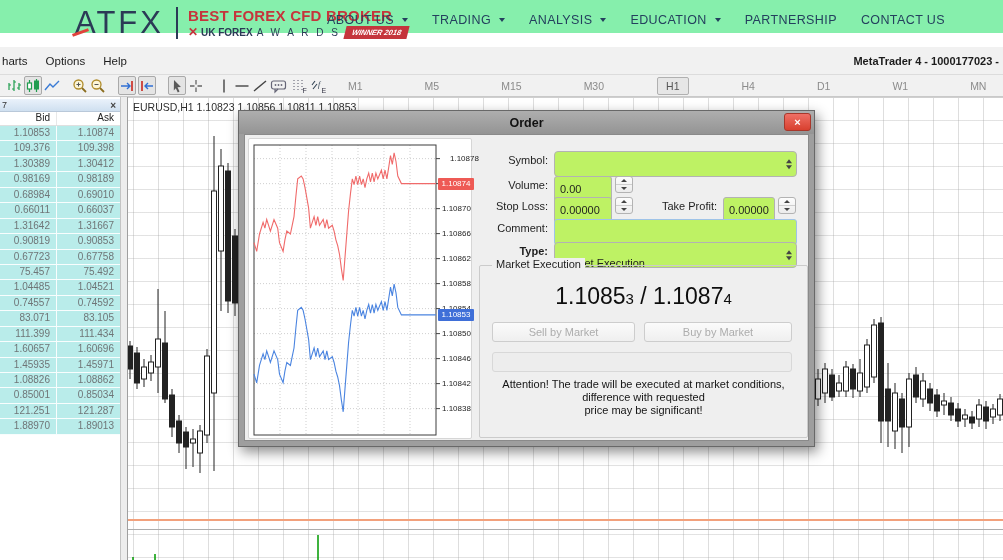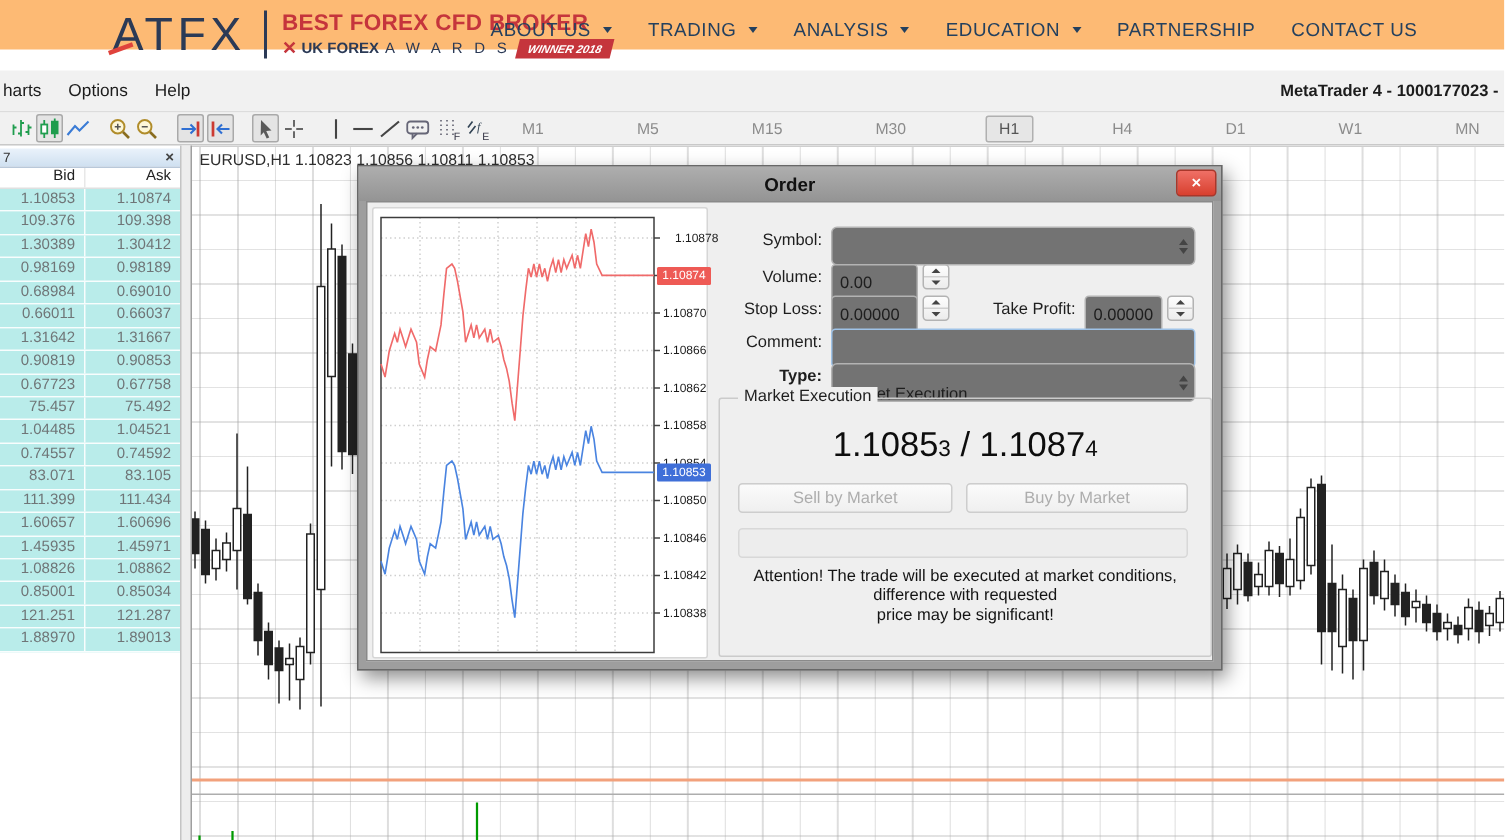--- a/index.html
+++ b/index.html
@@ -1,21 +1,21 @@
 <!DOCTYPE html>
 <html><head>
 <meta charset="utf-8">
 <style>
   * { box-sizing: border-box; margin: 0; padding: 0; }
   html,body { background:#fff; }
   #app { position:relative; width:1003px; height:560px; overflow:hidden;
          font-family:"Liberation Sans", sans-serif; background:#fff; }
 
   
-  .site-header { position:absolute; left:0; top:0; width:100%; height:33px; background:#fdba74; }
+  .site-header { position:absolute; left:0; top:0; width:100%; height:33px; background:#86efac; }
   .logo-wrap { position:absolute; left:75px; top:5px; display:flex; align-items:center; }
   .brand { position:relative; font-size:31px; letter-spacing:3px; color:#2b3a56; font-weight:400; line-height:36px;}
   .brand .a-accent { position:absolute; left:-3px; bottom:7px; width:17px; height:3px; background:#e0433c; transform:rotate(-20deg); }
   .logo-divider { width:2px; height:32px; background:#2b3a56; margin:0 10px 0 12px; }
   .award-col { display:flex; flex-direction:column; justify-content:center; }
   .award-title { color:#c5353c; font-weight:bold; font-size:15px; letter-spacing:.2px; }
   .award-sub { display:flex; align-items:center; margin-top:1px; }
   .award-x { color:#c5353c; font-weight:bold; font-size:12px; margin-right:3px; }
   .award-brand { color:#2b3a56; font-weight:bold; font-size:10px; margin-right:4px; }
   .award-text { color:#2b3a56; font-size:10px; letter-spacing:2.5px; margin-right:5px; }
@@ -84,21 +84,21 @@
   .dlg-body { position:absolute; left:5px; top:23px; right:5px; bottom:5px; background:#efefef; border:1px solid #8a8a8a; }
 
   .tick-panel { position:absolute; left:3px; top:3px; width:224px; height:301px; background:#fff;
                 border:1px solid #d6d6d6; border-radius:2px; }
   .tick-svg { position:absolute; left:0; top:0; width:224px; height:301px; }
   .tick-axis-label { position:absolute; font-size:8px; color:#1c1c1c; }
   .tick-badge { position:absolute; left:189px; width:36px; height:12px; font-size:8px; color:#fff;
                 text-align:center; line-height:12px; border-radius:1px; }
 
   .row-label { position:absolute; font-size:11px; color:#1e1e1e; text-align:right; }
-  .ctl { position:absolute; background:#737373; border:1px solid #b3b3b3; border-radius:4px;
+  .ctl { position:absolute; background:#bef264; border:1px solid #b3b3b3; border-radius:4px;
          font-size:11px; color:#1e1e1e; padding:12px 5px; }
   input.ctl { border-radius:3px; }
   .dd-arrows { position:absolute; right:4px; top:50%; transform:translateY(-50%); display:flex;
                flex-direction:column; align-items:center; gap:1.5px; cursor:pointer; }
   .tri-up { width:0; height:0; border-left:3px solid transparent; border-right:3px solid transparent; border-bottom:4px solid #444; }
   .tri-down { width:0; height:0; border-left:3px solid transparent; border-right:3px solid transparent; border-top:4px solid #444; }
   .spin { position:absolute; width:18px; height:17px; border:1px solid #b3b3b3; border-radius:3px;
           background:linear-gradient(#fdfdfd,#ececec); display:flex; flex-direction:column; overflow:hidden; }
   .spin div { flex:1; display:flex; align-items:center; justify-content:center; cursor:pointer; }
   .spin div:first-child { border-bottom:1px solid #cfcfcf; }

